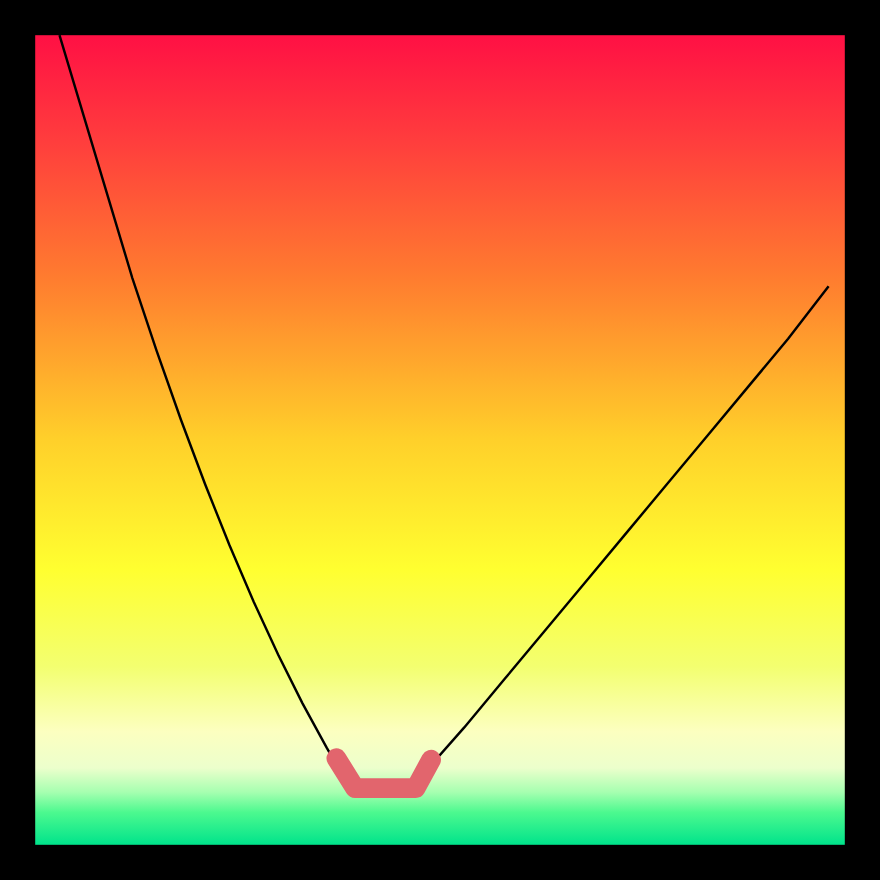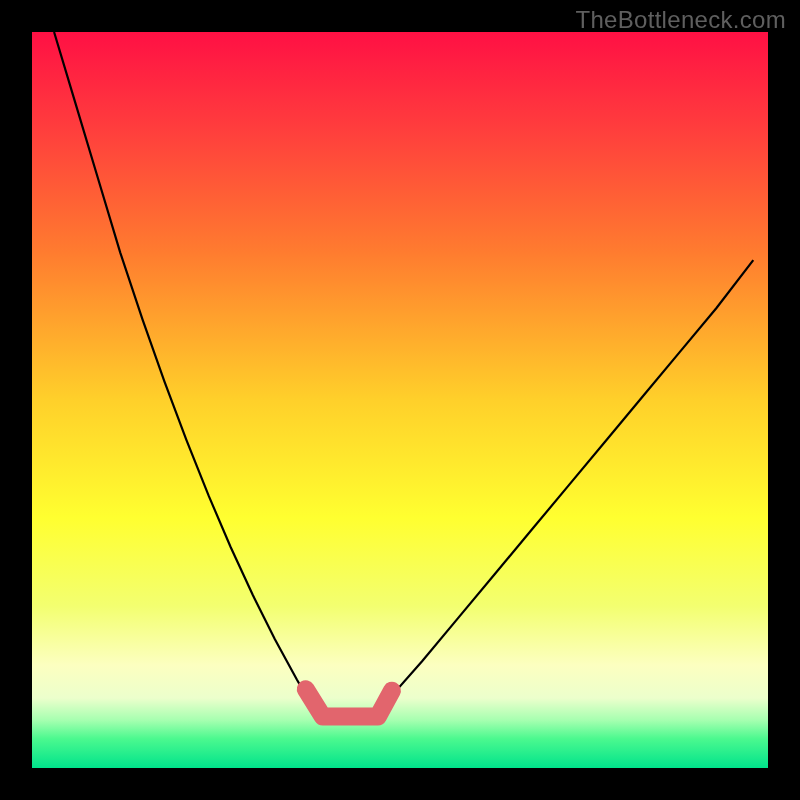--- a/index.html
+++ b/index.html
@@ -33,21 +33,20 @@
     left: 0; top: 0;
     width: 800px;
     height: 800px;
     z-index: 2;
   }
 </style>
 </head>
 <body>
 
 <div class="stage">
-  <div class="watermark">TheBottleneck.com</div>
 
   <svg class="plot" viewBox="0 0 800 800" preserveAspectRatio="none">
     <defs>
       <linearGradient id="bg-grad" x1="0" y1="0" x2="0" y2="1">
           <stop offset="0%" stop-color="#ff1044"></stop>
           <stop offset="13%" stop-color="#ff3d3d"></stop>
           <stop offset="30%" stop-color="#ff7c2f"></stop>
           <stop offset="50%" stop-color="#ffd02a"></stop>
           <stop offset="66%" stop-color="#ffff30"></stop>
           <stop offset="78%" stop-color="#f3ff70"></stop>

